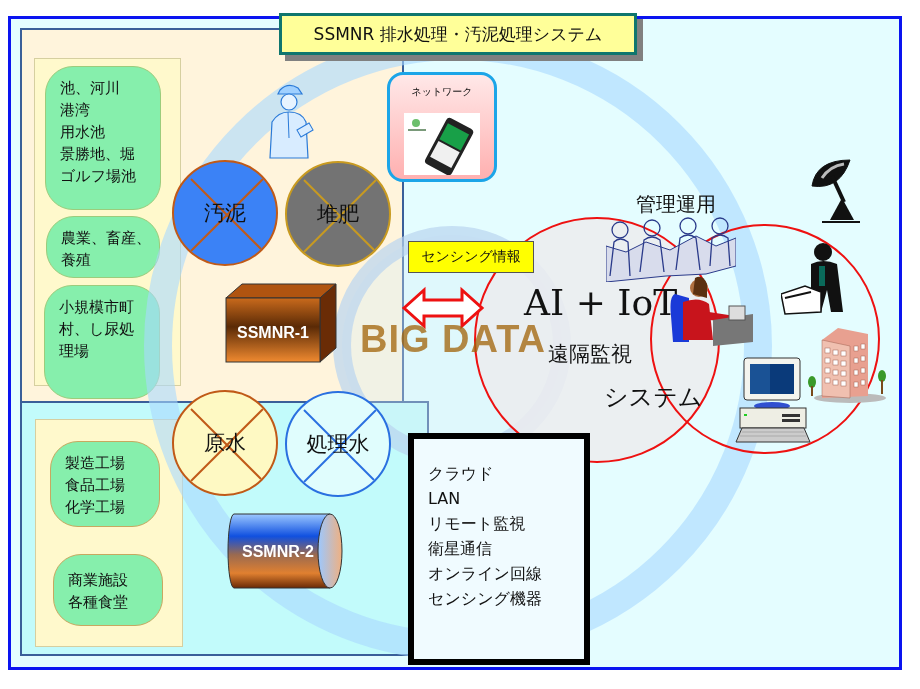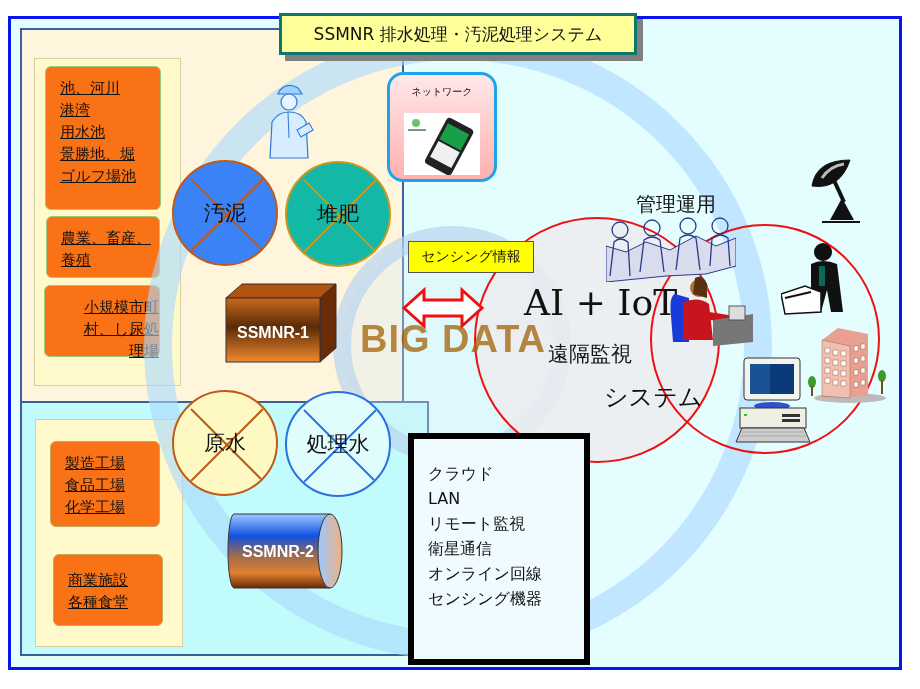--- a/index.html
+++ b/index.html
@@ -6,22 +6,22 @@
   body { width:920px; height:689px; position:relative; overflow:hidden;
          font-family:"DejaVu Sans","Liberation Sans",sans-serif; color:#111; }
   .abs { position:absolute; }
   #frame { left:8px; top:16px; width:888px; height:648px; border:3px solid #0a14f0;
            background:#e4fdff; box-sizing:content-box; }
   #panel-top { left:20px; top:28px; width:380px; height:373px; background:#fff4dc;
                border:2px solid #3a5f99; border-bottom:none; }
   #panel-bot { left:20px; top:401px; width:380px; height:251px; background:#c2fbfb;
                border:2px solid #3a5f99;padding-left:25px; }
   .inner-col { background:#fff9cc; border:1px solid #d6cfa0; }
-  .rbox { position:absolute; background:#f97316; border-radius:6px; font-size:15px;
-          line-height:22px; padding:10px 0 0 14px; box-sizing:border-box;text-decoration:underline; }
+  .rbox { position:absolute; background:#86efac; border-radius:28px; font-size:15px;
+          line-height:22px; padding:10px 0 0 14px; box-sizing:border-box; }
   .rbox.green { border:1.5px solid #9ccc7c; }
   .rbox.gold  { border:1.5px solid #c8a860; }
   .circle-x { position:absolute; border-radius:50%; box-sizing:border-box; overflow:hidden;
               display:flex; align-items:center; justify-content:center; font-size:21px; }
   .circle-x svg { position:absolute; left:0; top:0; }
   .circle-x span { position:relative; }
   #title { left:279px; top:13px; width:352px; height:36px; background:#ffff99;
            border:3px solid #0f766e; box-shadow:6px 6px 0 #808080;
            display:flex; align-items:center; justify-content:center; font-size:17px; }
   #net { left:387px; top:72px; width:110px; height:110px; border:3px solid #1ba5e8;
@@ -47,21 +47,21 @@
     <div>池、河川</div>
     <div>港湾</div>
     <div>用水池</div>
     <div>景勝地、堀</div>
     <div>ゴルフ場池</div>
   </div>
   <div class="rbox green" style="left:24px;top:186px;width:114px;height:62px;">
     <div>農業、畜産、</div>
     <div>養殖</div>
   </div>
-  <div class="rbox green" style="left:22px;top:255px;width:116px;height:72px;text-align:right;">
+  <div class="rbox green" style="left:22px;top:255px;width:116px;height:114px;">
     <div>小規模市町</div>
     <div>村、し尿処</div>
     <div>理場</div>
   </div>
 </div>
 
 <div id="panel-bot" class="abs">
   <div class="abs inner-col" style="left:13px;top:16px;width:146px;height:226px;"></div>
   <div class="rbox gold" style="left:28px;top:38px;width:110px;height:86px;">
     <div>製造工場</div>
@@ -94,21 +94,21 @@
   <path d="M30 30 L31 56" stroke="#2a7ad8"></path>
 </svg>
 
 <div class="circle-x" style="left:172px;top:160px;width:106px;height:106px;background:#3b82f6;border:2px solid #c05a18;">
   <svg width="106" height="106">
       <line x1="17" y1="17" x2="89" y2="89" stroke="#c05a18" stroke-width="2"></line>
       <line x1="89" y1="17" x2="17" y2="89" stroke="#c05a18" stroke-width="2"></line>
     </svg>
   <span>汚泥</span>
 </div>
-<div class="circle-x" style="left:285px;top:161px;width:106px;height:106px;background:#14b8a6;border:2px solid #c89a20;">
+<div class="circle-x" style="left:285px;top:161px;width:106px;height:106px;background:#737373;border:2px solid #c89a20;">
   <svg width="106" height="106">
       <line x1="17" y1="17" x2="89" y2="89" stroke="#c89a20" stroke-width="2"></line>
       <line x1="89" y1="17" x2="17" y2="89" stroke="#c89a20" stroke-width="2"></line>
     </svg>
   <span>堆肥</span>
 </div>
 
 <svg class="abs" style="left:224px;top:282px;" width="116" height="84">
   <defs>
     <linearGradient id="boxg" x1="0" y1="0" x2="0" y2="1">

